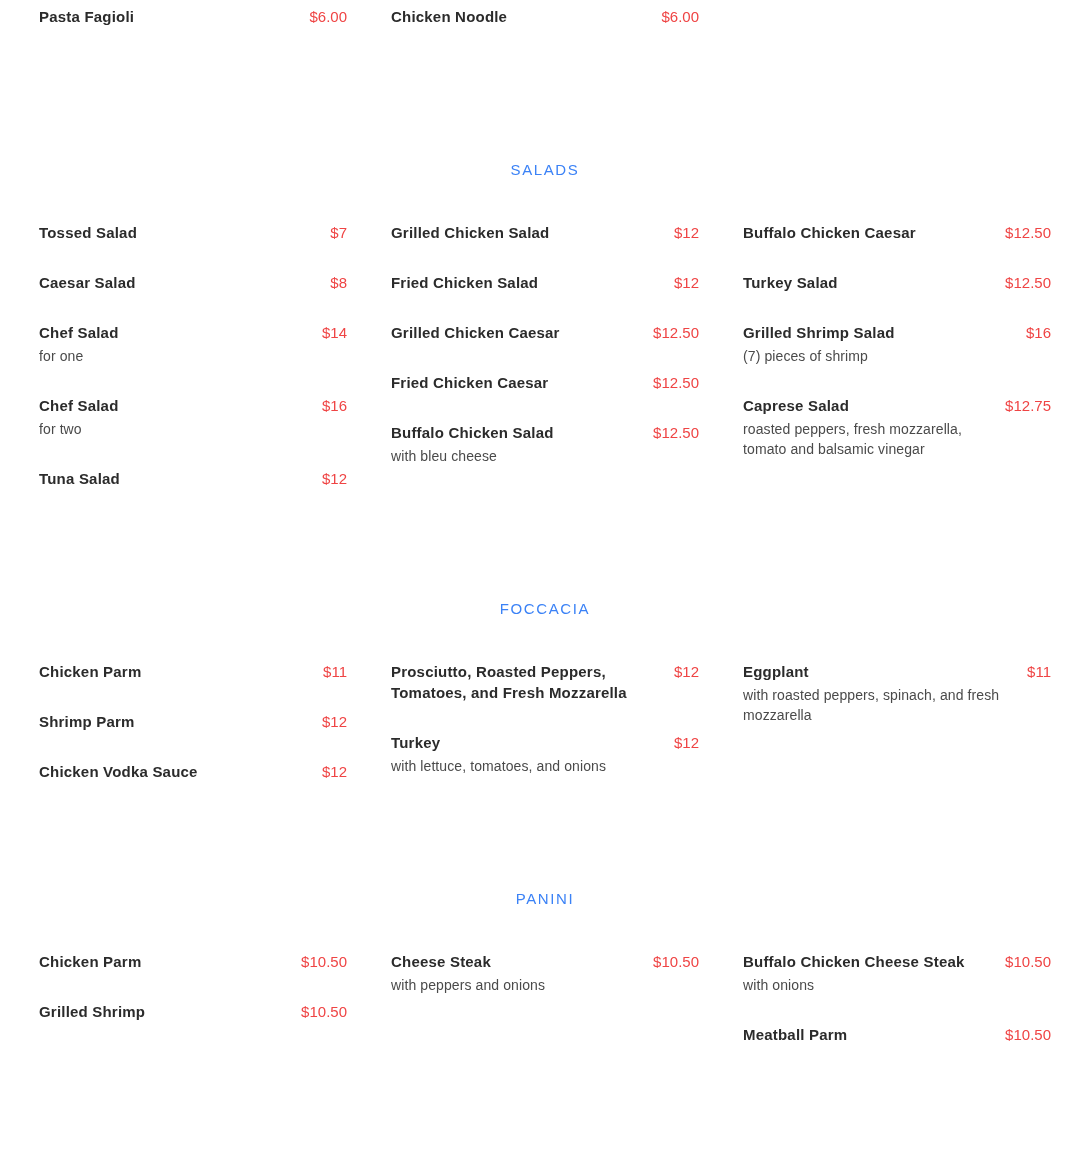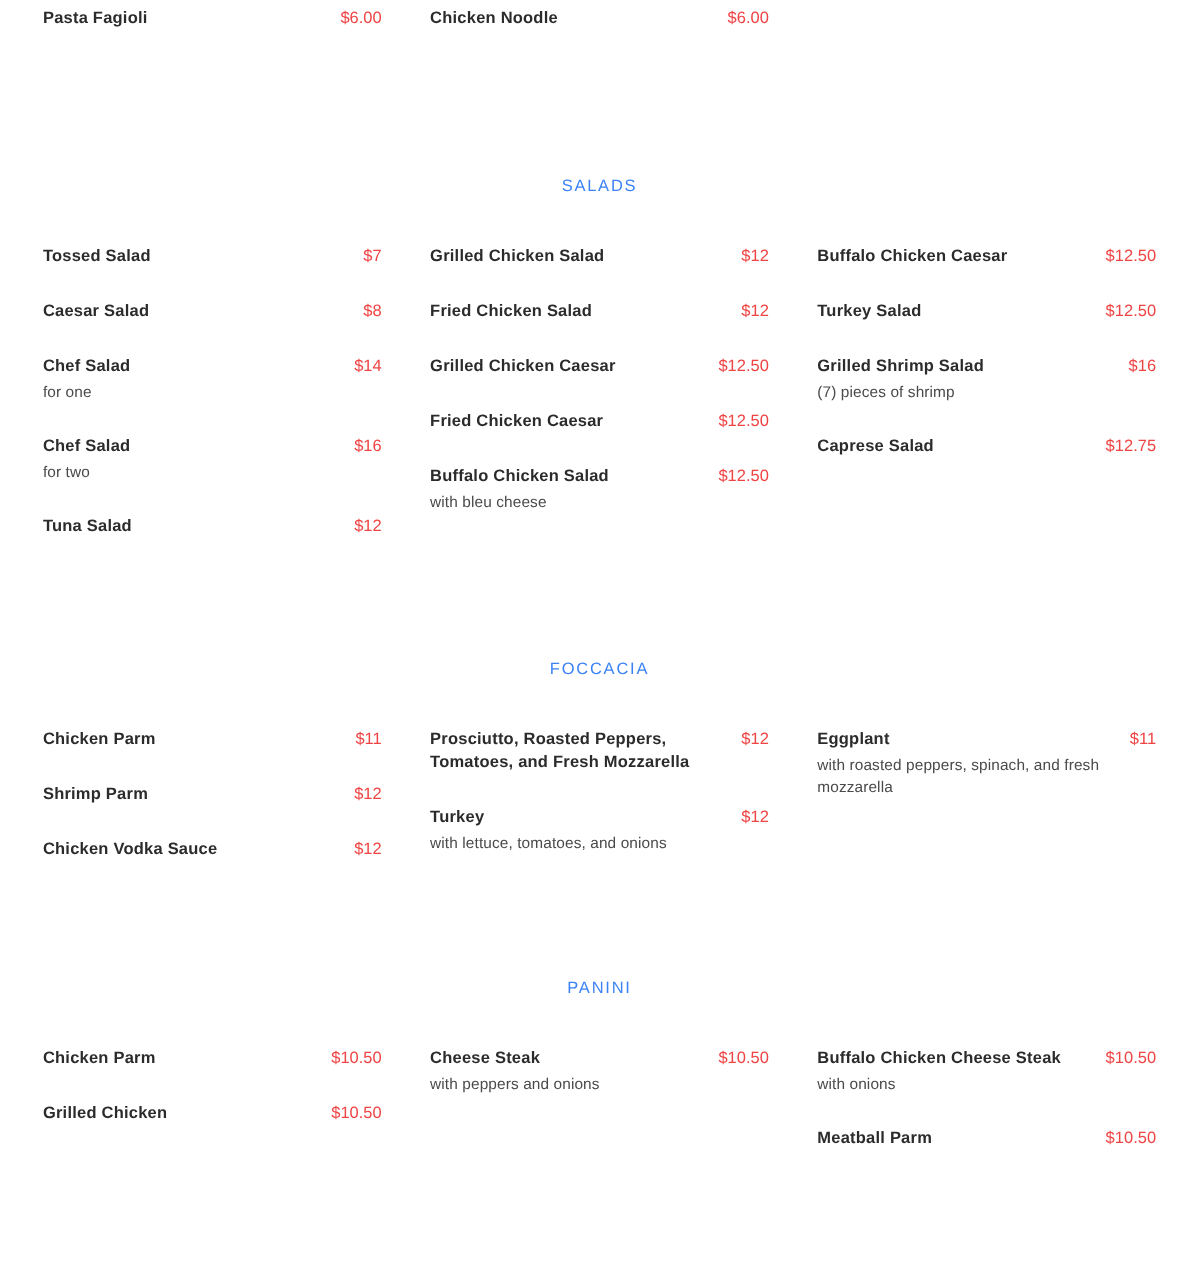--- a/index.html
+++ b/index.html
@@ -205,20 +205,21 @@
       <span class="item-name">Grilled Shrimp Salad</span>
       <span class="item-price">$16</span>
     </div>
     <p class="item-desc">(7) pieces of shrimp</p>
   </div>
           <div class="menu-item">
     <div class="item-row">
       <span class="item-name">Caprese Salad</span>
       <span class="item-price">$12.75</span>
     </div>
+    <p class="item-desc">roasted peppers, fresh mozzarella, tomato and balsamic vinegar</p>
   </div>
         </div>
       </div>
   </section>
     <section class="menu-section section-1">
     <h2 class="section-title">FOCCACIA</h2>
     <div class="columns">
         <div class="menu-col">
           <div class="menu-item">
     <div class="item-row">
@@ -276,21 +277,21 @@
         <div class="menu-col">
           <div class="menu-item">
     <div class="item-row">
       <span class="item-name">Chicken Parm</span>
       <span class="item-price">$10.50</span>
     </div>
 
   </div>
           <div class="menu-item">
     <div class="item-row">
-      <span class="item-name">Grilled Chicken</span>
+      <span class="item-name">Grilled Shrimp</span>
       <span class="item-price">$10.50</span>
     </div>
 
   </div>
         </div>
         <div class="menu-col">
           <div class="menu-item">
     <div class="item-row">
       <span class="item-name">Cheese Steak</span>
       <span class="item-price">$10.50</span>

